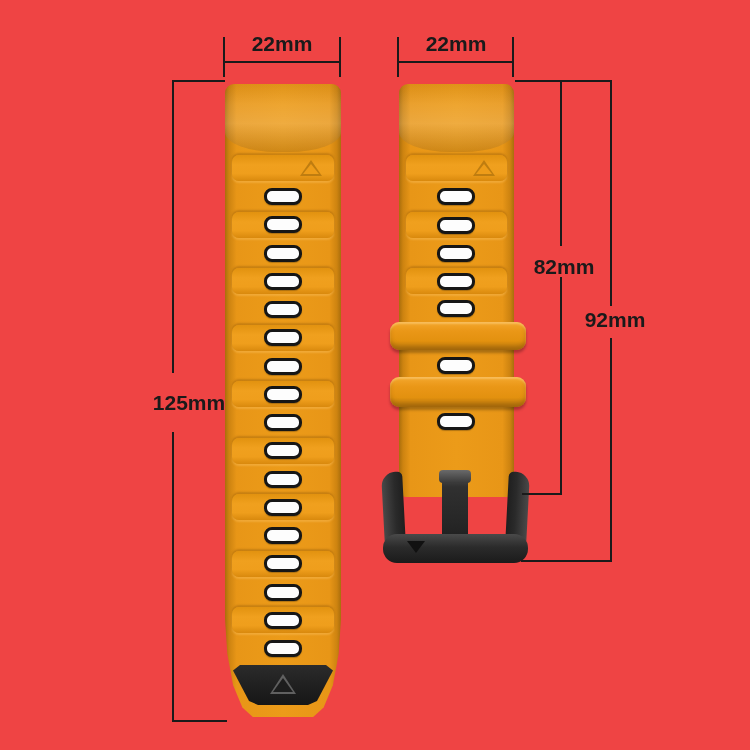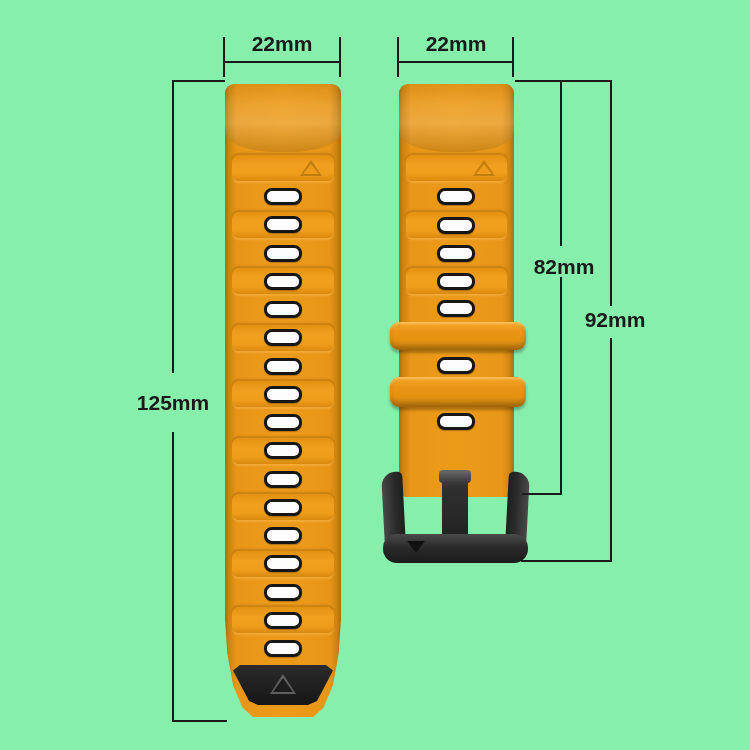--- a/index.html
+++ b/index.html
@@ -1,16 +1,16 @@
 <!DOCTYPE html>
 <html><head>
 <meta charset="utf-8">
 <style>
   html,body{margin:0;padding:0;background:#ffffff;}
-  .canvas{position:relative;width:750px;height:750px;background:#86efac;overflow:hidden;
+  .canvas{position:relative;width:750px;height:750px;background:#ef4444;overflow:hidden;
           font-family:"Liberation Sans", sans-serif;}
 
   
   .dim-label{position:absolute;color:#1a1a1a;font-weight:bold;font-size:21px;
              text-align:center;line-height:1;letter-spacing:0px;}
   .dim-line{position:absolute;background:#1a1a1a;}
 
   
   .strap{position:absolute;
     background:linear-gradient(90deg,#a96e0c 0%,#cd8310 3.5%,#e89617 10%,#ec9b19 50%,#e89617 90%,#cd8310 96.5%,#a96e0c 100%);
@@ -153,21 +153,21 @@
   <div class="dim-line" style="left:339px;top:37px;width:2px;height:40px;"></div>
   <div class="dim-line" style="left:224px;top:61px;width:117px;height:2px;"></div>
 
   <div class="dim-label" style="left:406px;top:33px;width:100px;">22mm</div>
   <div class="dim-line" style="left:397px;top:37px;width:2px;height:40px;"></div>
   <div class="dim-line" style="left:512px;top:37px;width:2px;height:40px;"></div>
   <div class="dim-line" style="left:398px;top:61px;width:116px;height:2px;"></div>
 
   <div class="dim-line" style="left:172px;top:80px;width:53px;height:2px;"></div>
   <div class="dim-line" style="left:172px;top:80px;width:2px;height:293px;"></div>
-  <div class="dim-label" style="left:108px;top:392px;width:130px;">125mm</div>
+  <div class="dim-label" style="left:124px;top:392px;width:130px;">125mm</div>
   <div class="dim-line" style="left:172px;top:432px;width:2px;height:290px;"></div>
   <div class="dim-line" style="left:172px;top:720px;width:55px;height:2px;"></div>
 
   <div class="dim-line" style="left:515px;top:80px;width:97px;height:2px;"></div>
 
   <div class="dim-line" style="left:560px;top:80px;width:2px;height:166px;"></div>
   <div class="dim-label" style="left:514px;top:248px;width:100px;margin-top:8px;">82mm</div>
   <div class="dim-line" style="left:560px;top:277px;width:2px;height:218px;"></div>
   <div class="dim-line" style="left:522px;top:493px;width:40px;height:2px;"></div>
 

